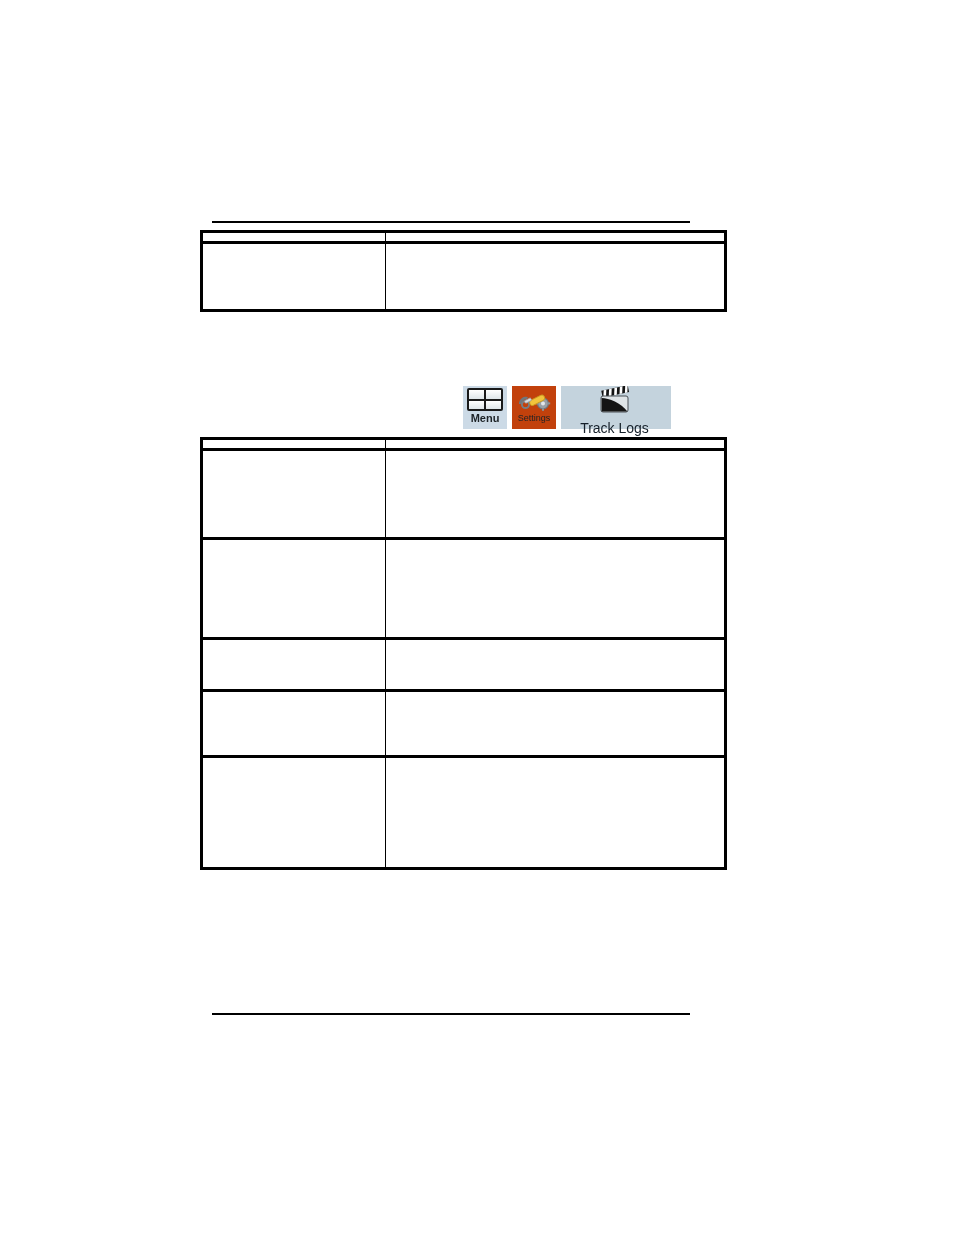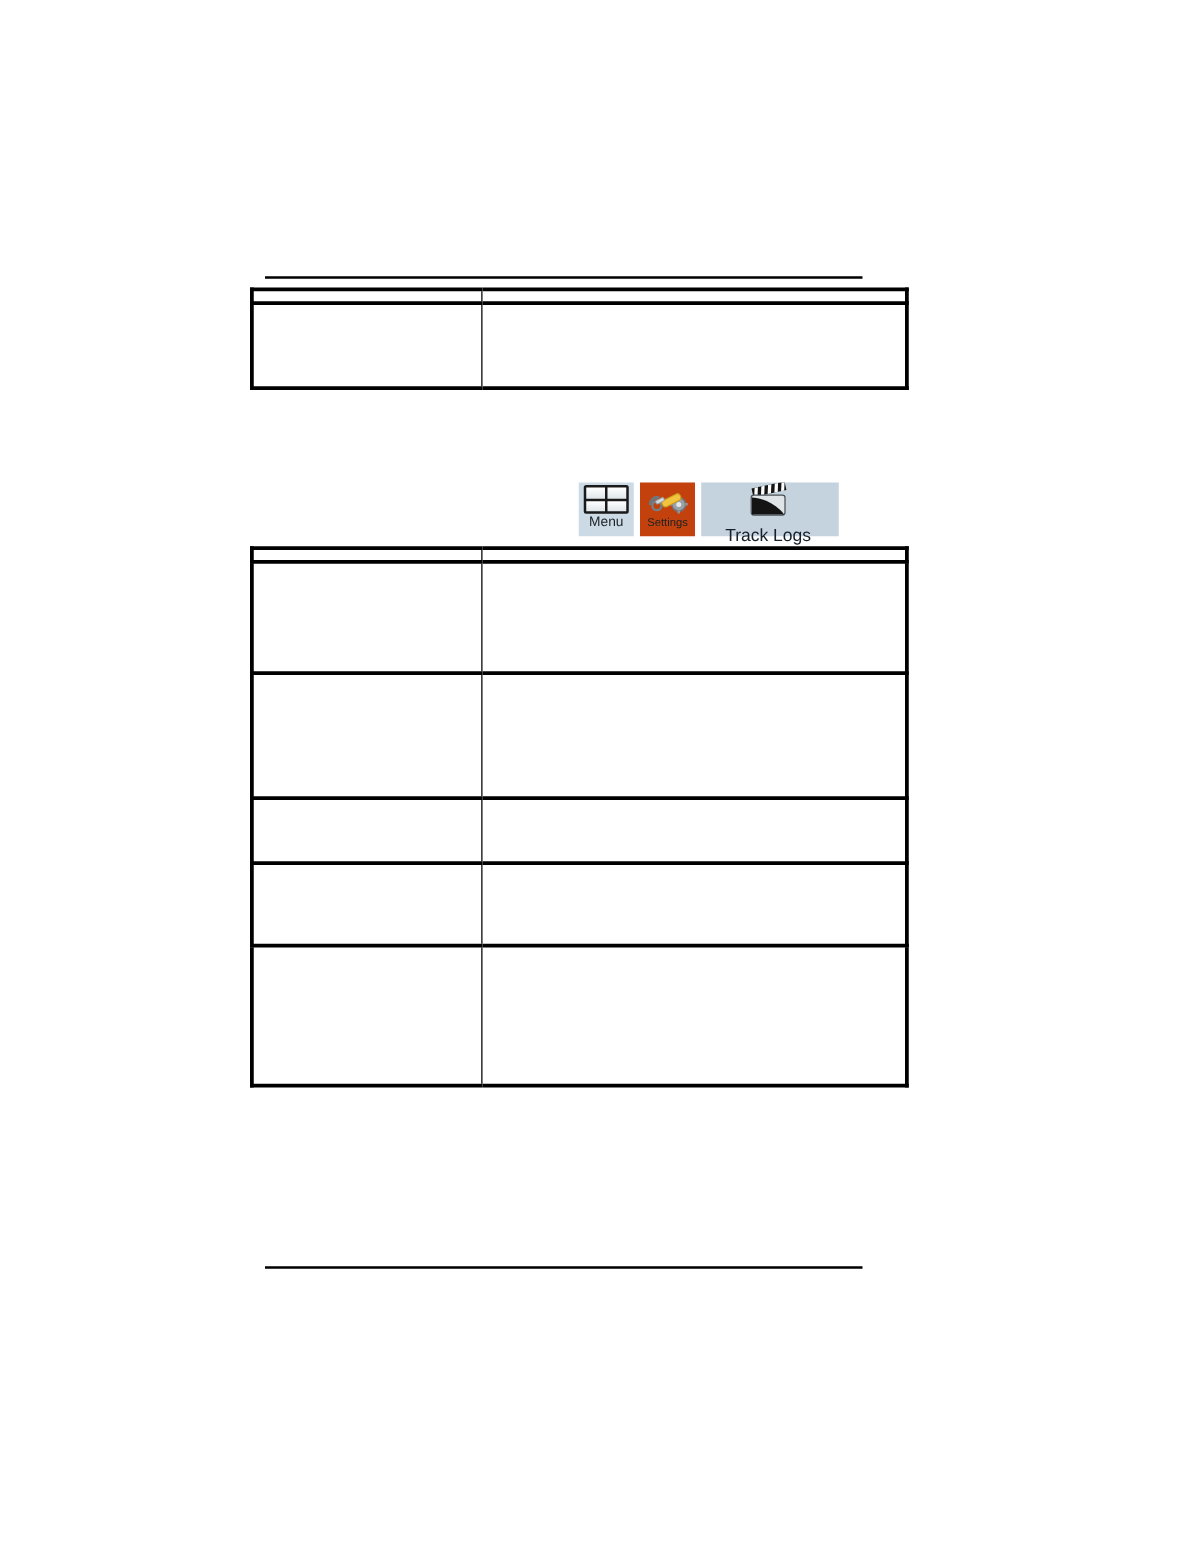--- a/index.html
+++ b/index.html
@@ -106,21 +106,21 @@
     align-items: center;
     flex-direction: column;
   }
   .tb-label {
     font-size: 10px;
     color: #1c2226;
     line-height: 1;
     text-align: center;
     white-space: nowrap;
   }
-  #btn-menu .tb-label { font-size: 11px; margin-top: 2px; }
+  #btn-menu .tb-label { font-size: 11px; margin-top: 2px; font-weight: bold; }
   #btn-settings .tb-label { font-size: 9px; margin-top: 2px; }
   #btn-track-logs .tb-label {
     font-size: 14px;
     color: #16202a;
   }
 
   
   .icon-menu {
     width: 36px;
     height: 23px;

